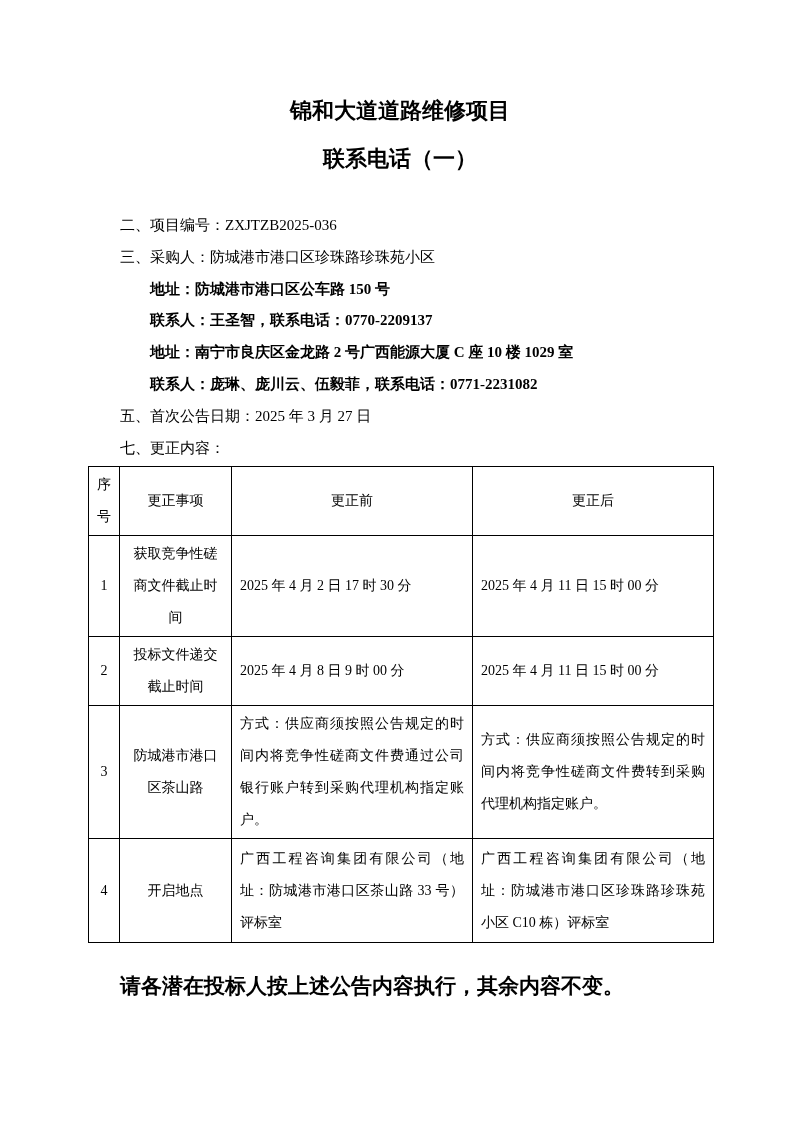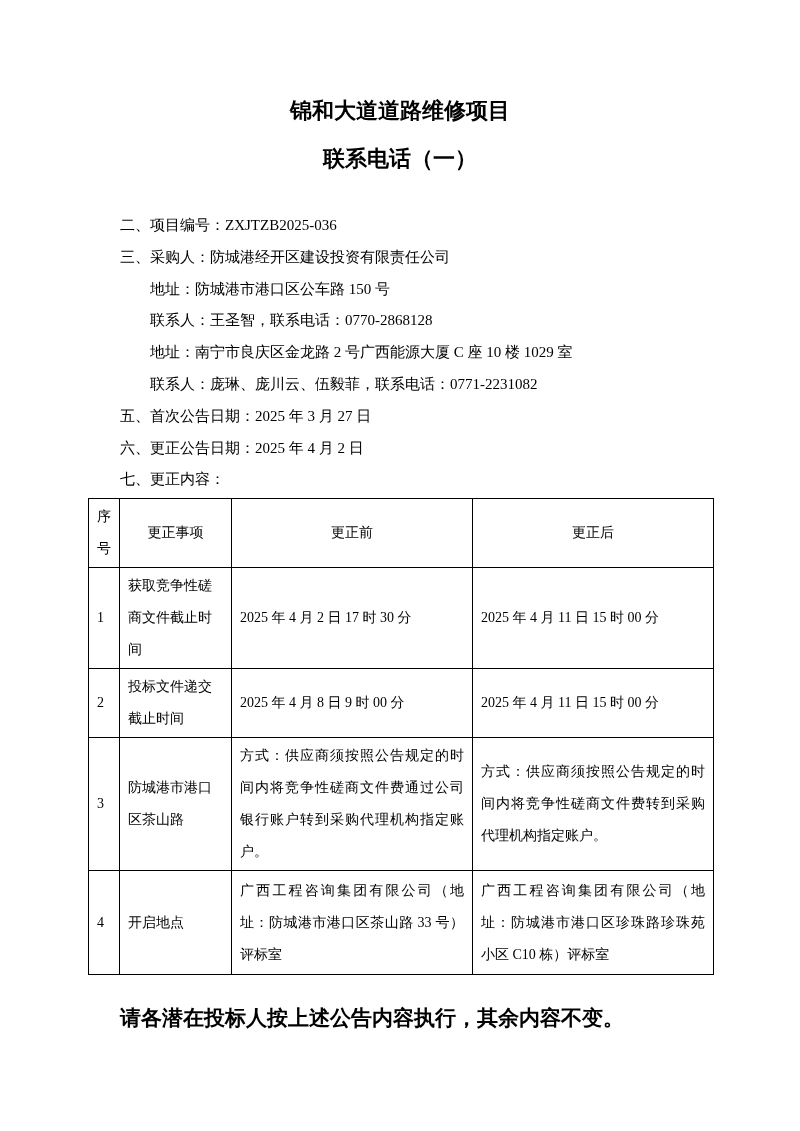--- a/index.html
+++ b/index.html
@@ -35,20 +35,21 @@
     margin-right: 80px;
   }
   .item {
     margin: 0;
     font-size: 15px;
     line-height: 31.8px;
     white-space: nowrap;
   }
   .item.indent {
     padding-left: 30px;
+    font-weight: bold;
   }
   .correction-table {
     margin-left: 88px;
     margin-top: 2px;
     width: 626px;
     border-collapse: collapse;
     table-layout: fixed;
   }
   .correction-table th,
   .correction-table td {
@@ -59,21 +60,21 @@
     padding: 2px 8px;
     vertical-align: middle;
     box-sizing: border-box;
   }
   .col-no    { width: 30px; }
   .col-item  { width: 109px; }
   .col-before{ width: 234px; }
   .col-after { width: 234px; }
   .correction-table thead tr { height: 36px; }
   .correction-table th { text-align: center; }
-  .cell-center { text-align: left; }
+  .cell-center { text-align: center; }
   .cell-text   { text-align: justify; text-justify: inter-ideograph; }
   .row-1 { height: 96px; }
   .row-2 { height: 64px; }
   .row-3 { height: 98px; }
   .row-4 { height: 104px; }
   .closing {
     margin: 28px 80px 0 120px;
     font-size: 21px;
     line-height: 31.8px;
     font-weight: bold;
@@ -84,27 +85,26 @@
 
 <div class="page">
 
   <div class="titles">
     <p class="title-line">锦和大道道路维修项目</p>
     <p class="title-line">联系电话（一）</p>
   </div>
 
   <div class="items">
     <p class="item">二、项目编号：ZXJTZB2025-036</p>
-    <p class="item">三、采购人：防城港经开区建设投资有限责任公司</p>
+    <p class="item">三、采购人：防城港市港口区珍珠路珍珠苑小区</p>
     <p class="item indent">地址：防城港市港口区公车路 150 号</p>
-    <p class="item indent">联系人：王圣智，联系电话：0770-2868128</p>
+    <p class="item indent">联系人：王圣智，联系电话：0770-2209137</p>
     <p class="item indent">地址：南宁市良庆区金龙路 2 号广西能源大厦 C 座 10 楼 1029 室</p>
     <p class="item indent">联系人：庞琳、庞川云、伍毅菲，联系电话：0771-2231082</p>
     <p class="item">五、首次公告日期：2025 年 3 月 27 日</p>
-    <p class="item">六、更正公告日期：2025 年 4 月 2 日</p>
     <p class="item">七、更正内容：</p>
   </div>
 
   <table class="correction-table">
     <thead>
       <tr>
         <th class="col-no">序号</th>
         <th class="col-item">更正事项</th>
         <th class="col-before">更正前</th>
         <th class="col-after">更正后</th>

